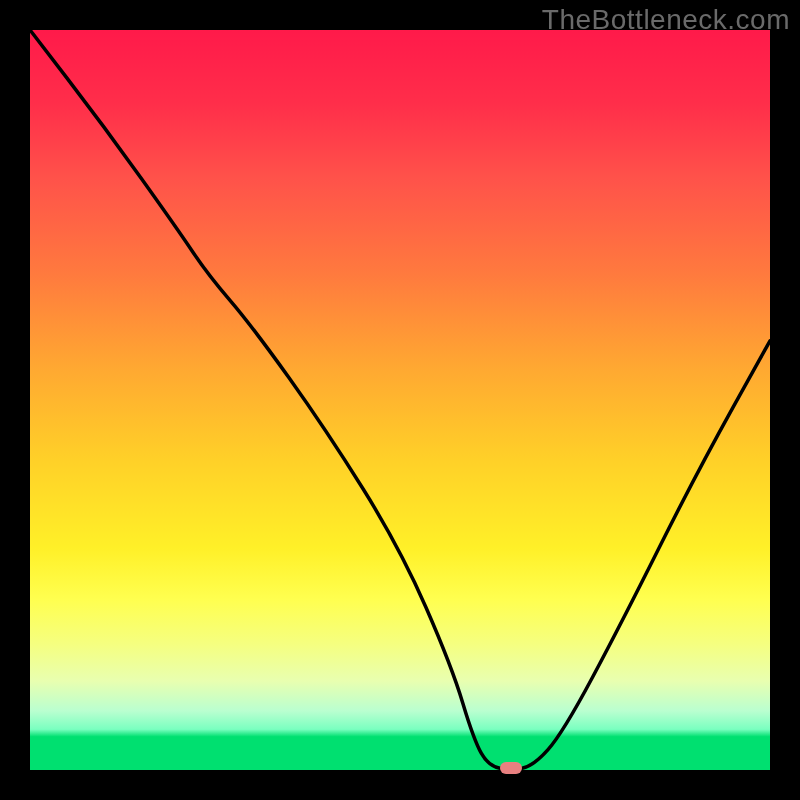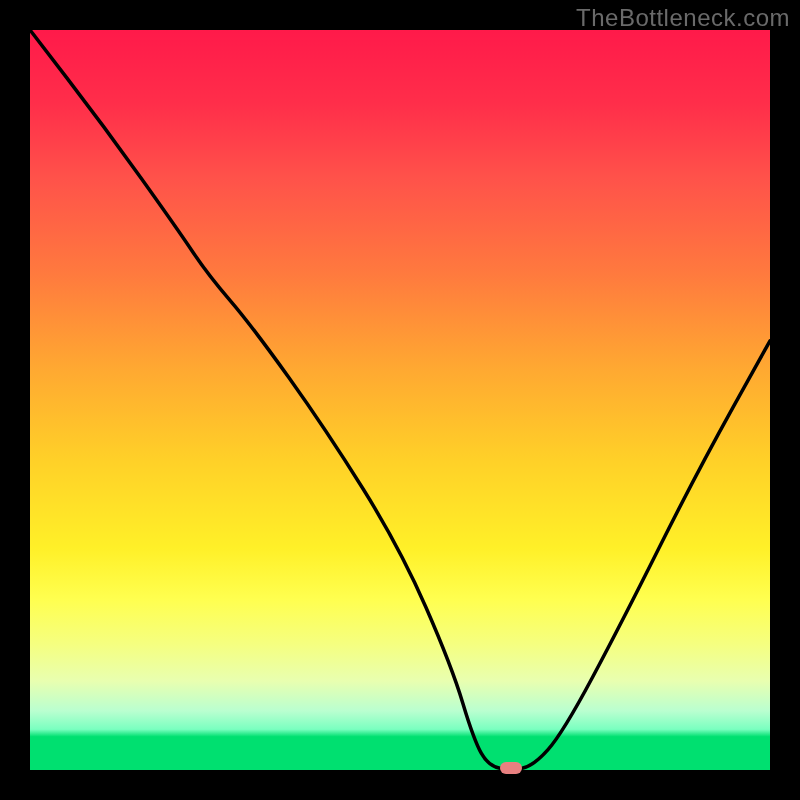--- a/index.html
+++ b/index.html
@@ -14,21 +14,21 @@
     position: relative;
     width: 800px;
     height: 800px;
     background: #000;
   }
   .watermark {
     position: absolute;
     top: 4px;
     right: 10px;
     font-family: Arial, Helvetica, sans-serif;
-    font-size: 24px;
+    font-size: 28px;
     font-weight: 500;
     color: #6a6a6a;
     letter-spacing: 0.5px;
   }
   .plot {
     position: absolute;
     left: 30px;
     top: 30px;
     width: 740px;
     height: 740px;

